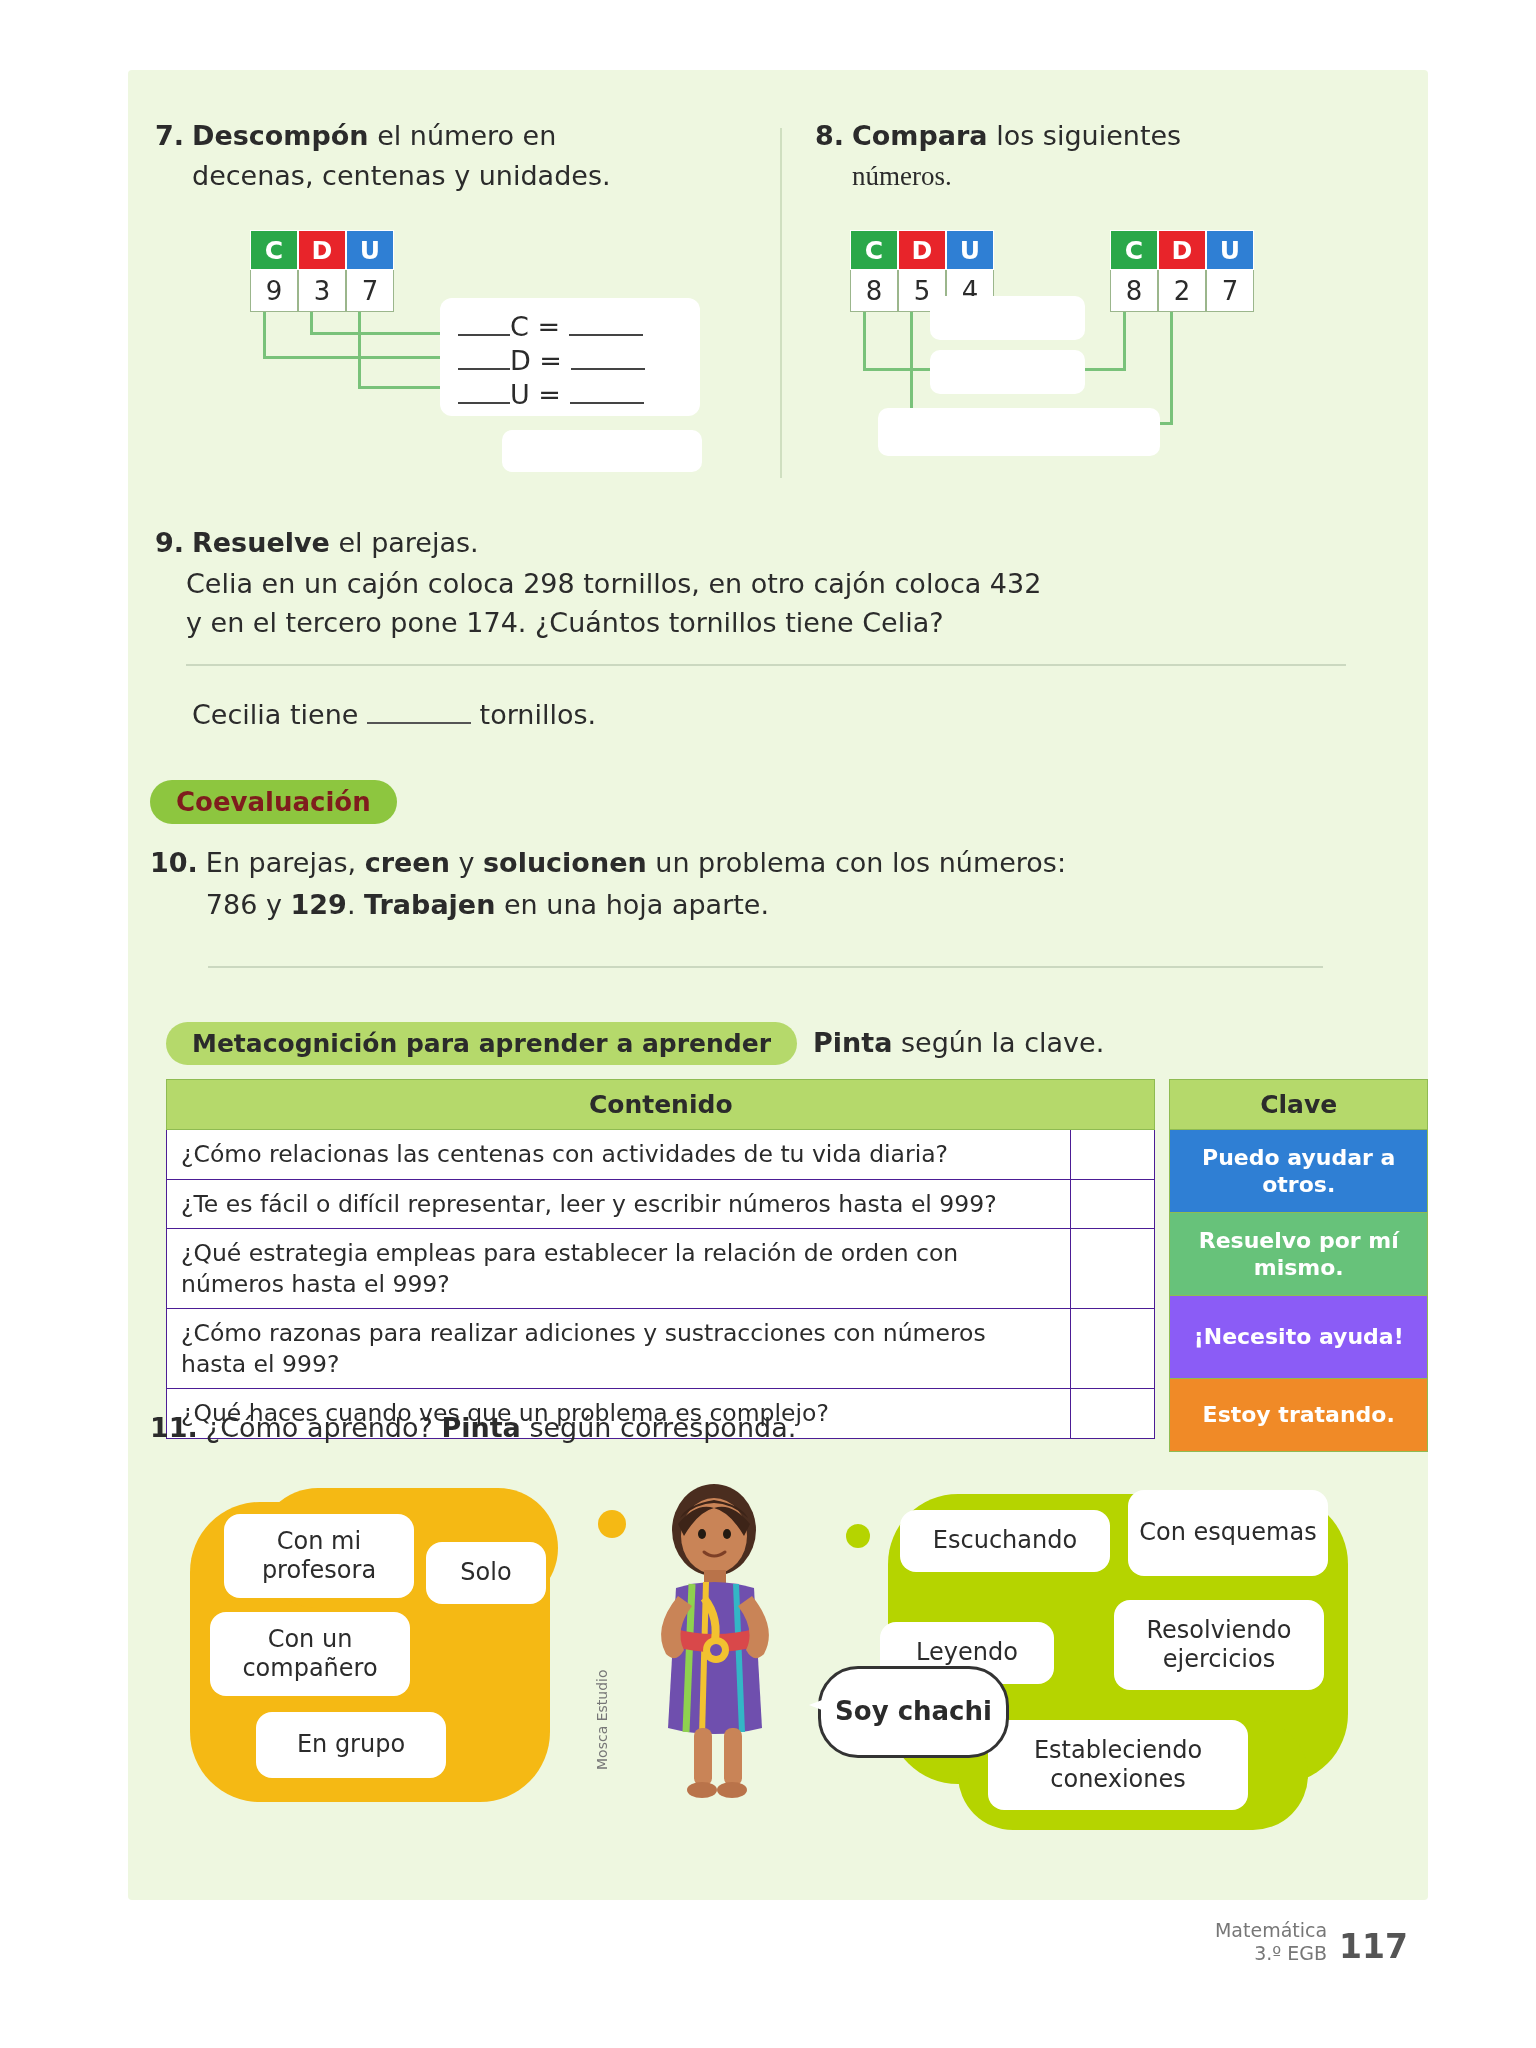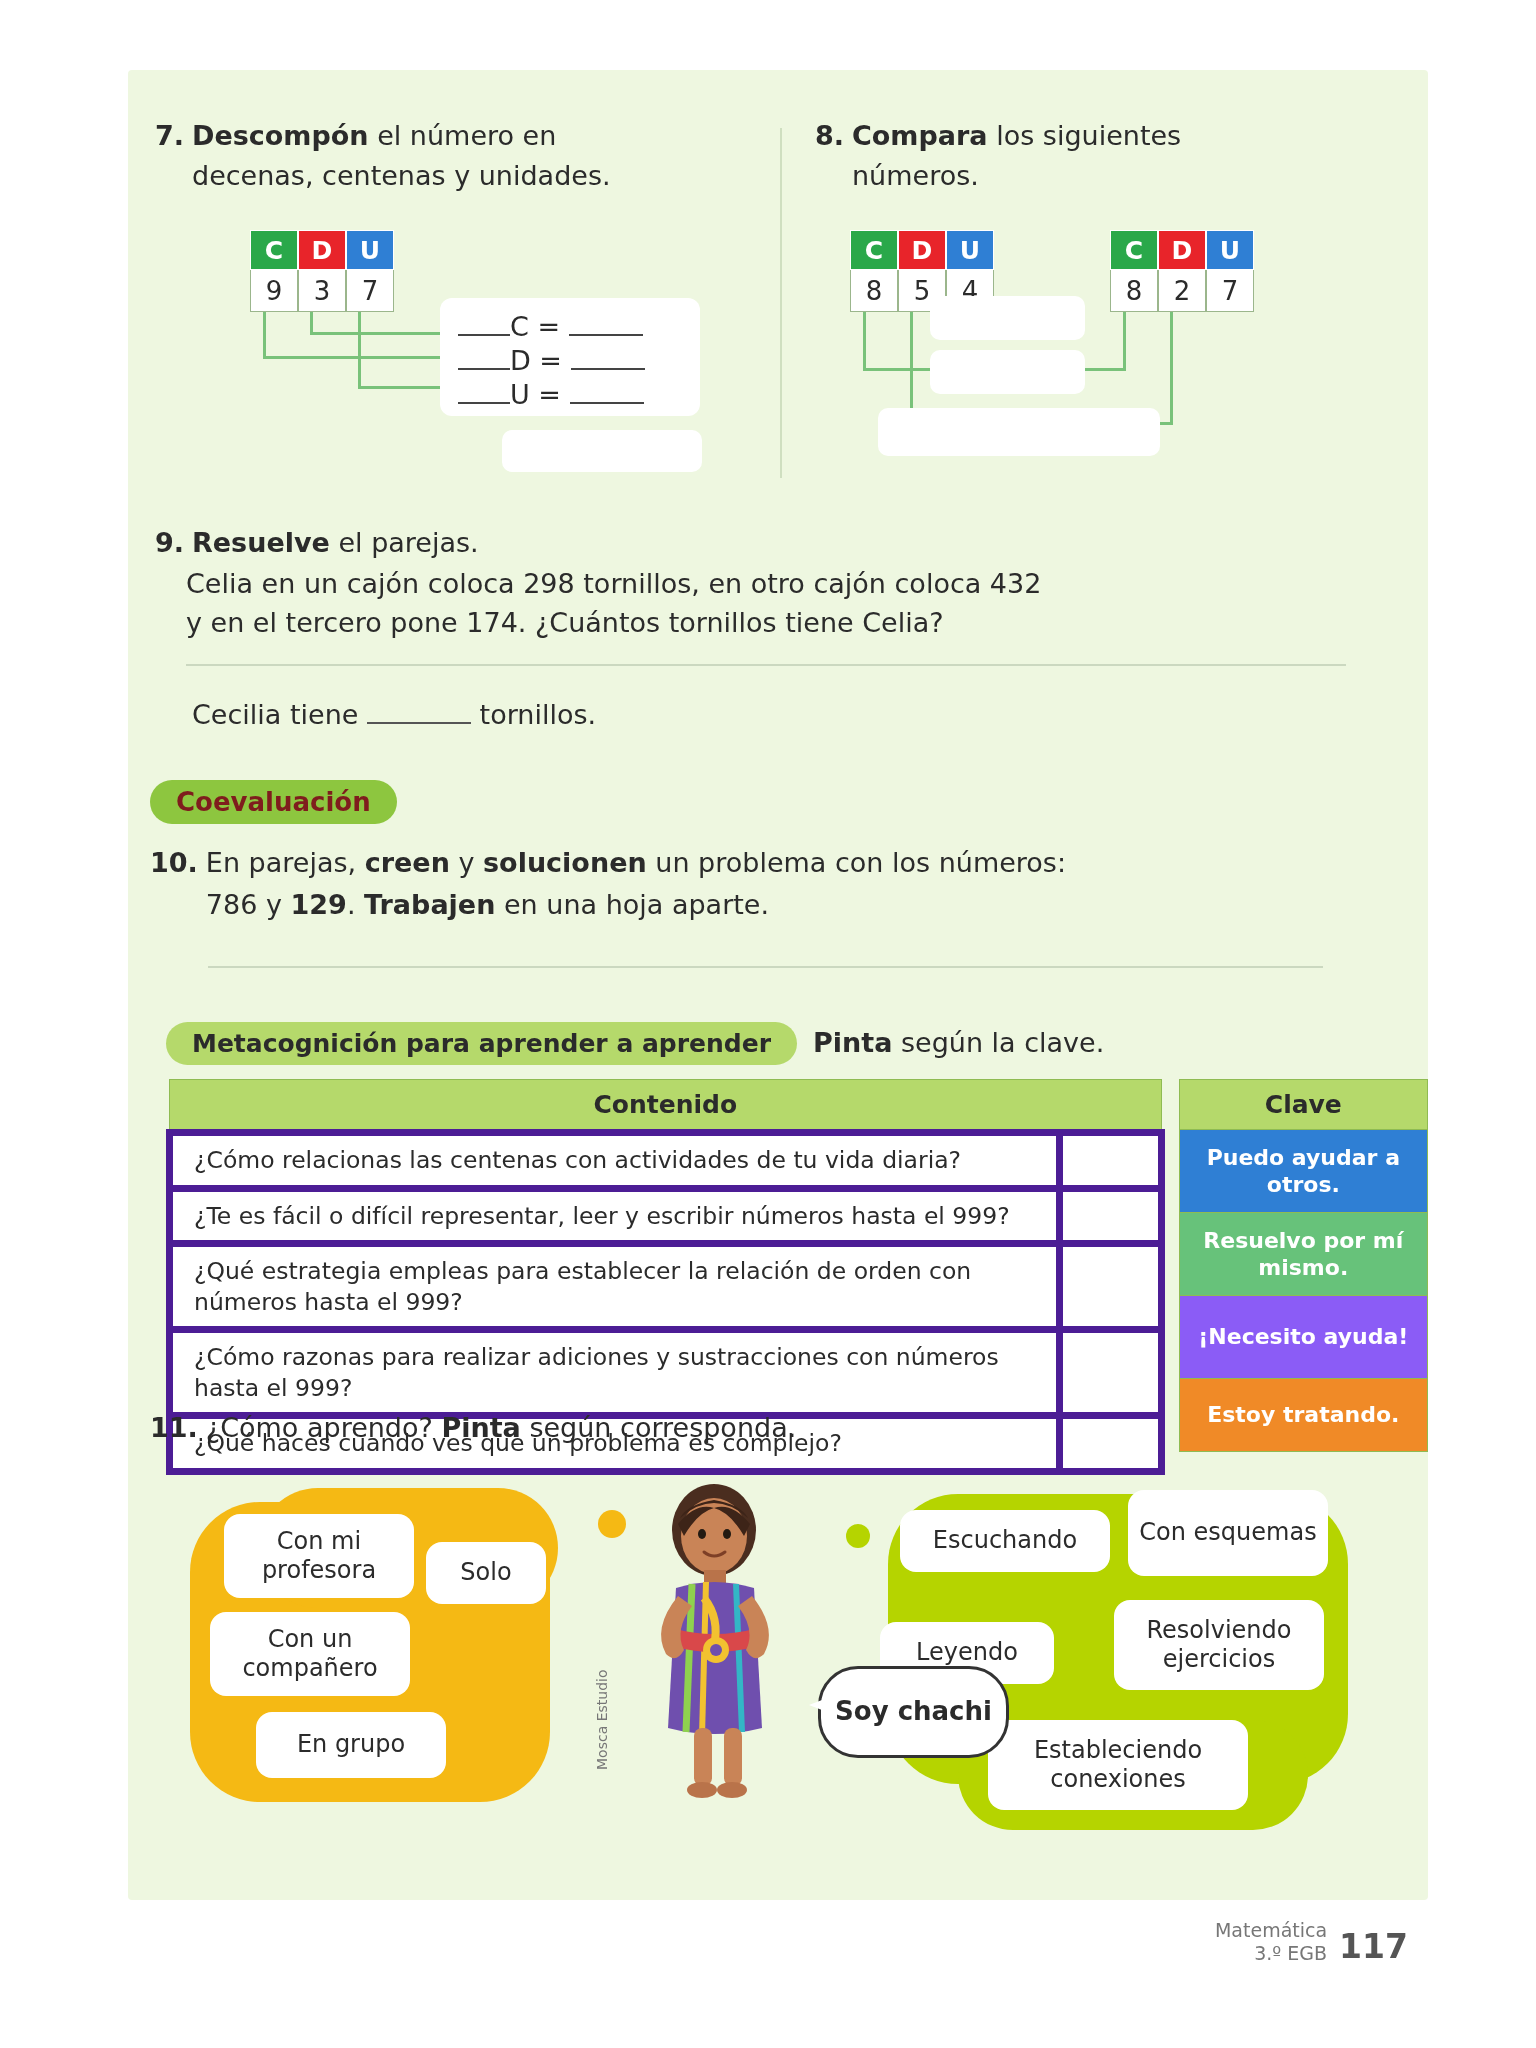--- a/index.html
+++ b/index.html
@@ -88,21 +88,21 @@
     display:inline-block;background:#b5d96b;color:#2b2b2b;
     border-radius:22px;padding:7px 26px;font-size:25px;font-weight:bold;
   }
   table.meta{border-collapse:collapse;}
   table.meta th{
     background:#b5d96b;color:#2b2b2b;font-size:25px;font-weight:bold;
     border:1px solid #8fbb52;padding:10px 0;
   }
   table.meta td{
     background:#ffffff;font-size:23.5px;
-    border:7px solid #4c1d95;padding:9px 21px;line-height:1.3;
+    border:1px solid #4c1d95;padding:9px 14px;line-height:1.3;
   }
   table.meta td.mark{width:56px;background:#fff;}
   table.clave{border-collapse:collapse;width:260px;}
   table.clave th{
     background:#b5d96b;font-size:25px;font-weight:bold;
     border:1px solid #8fbb52;padding:10px 0;
   }
   table.clave td{
     color:#fff;font-size:22px;text-align:center;border:1px solid #8fbb52;
     padding:10px 6px;line-height:1.25;font-weight:bold;
@@ -197,21 +197,21 @@
       </div>
 
       <div class="answer-box" style="position:absolute;left:352px;top:312px;width:200px;height:42px;"></div>
     </div>
 
     <div class="col-right">
       <div class="qhead q-title">
         <div class="num">8.</div>
         <div class="txt">
           <span class="bold">Compara</span><span> los siguientes</span>
-          <div style="margin-top:4px;">números.</div>
+          <div style="margin-top:4px;font-family:Liberation Serif, serif;">números.</div>
         </div>
       </div>
 
       <div style="position:absolute;left:40px;top:112px;" class="cdu">
         <div class="hdr">
           <div class="c">C</div>
           <div class="d">D</div>
           <div class="u">U</div>
         </div>
         <div class="vals">

